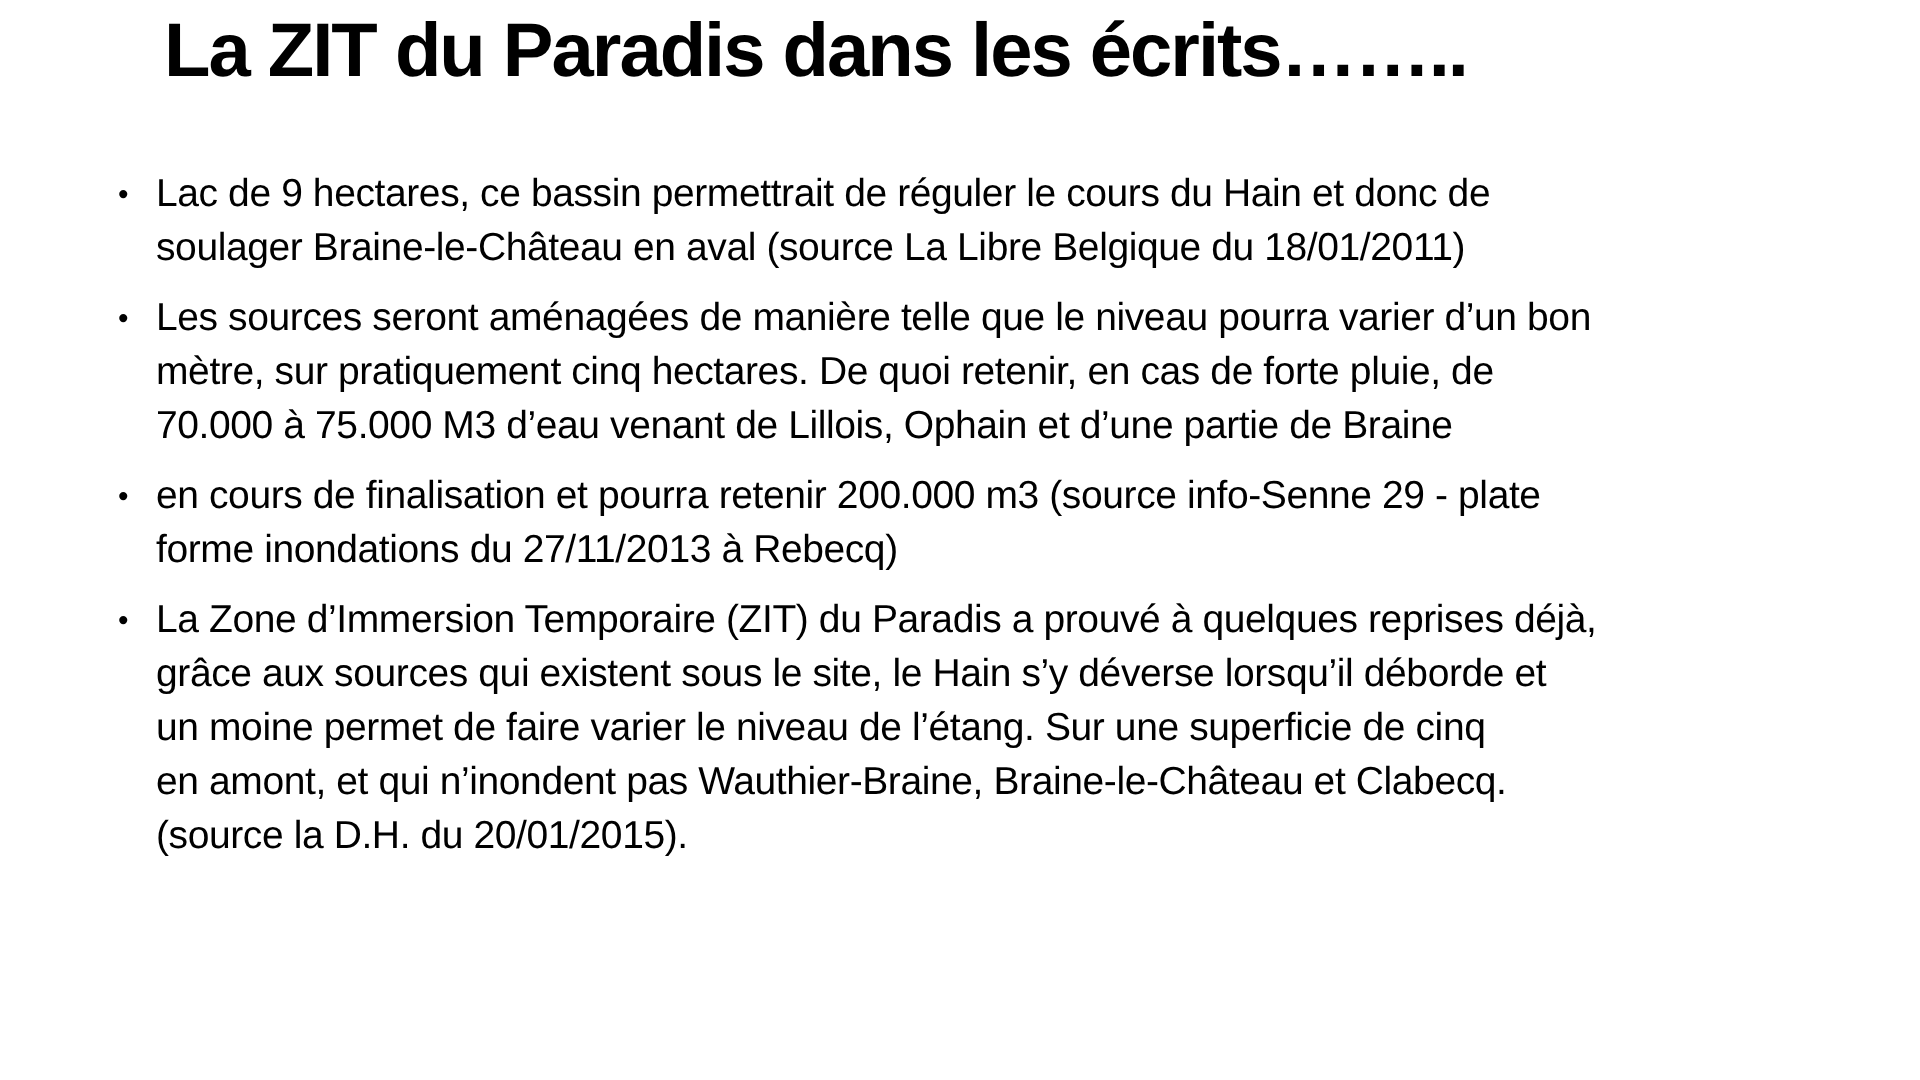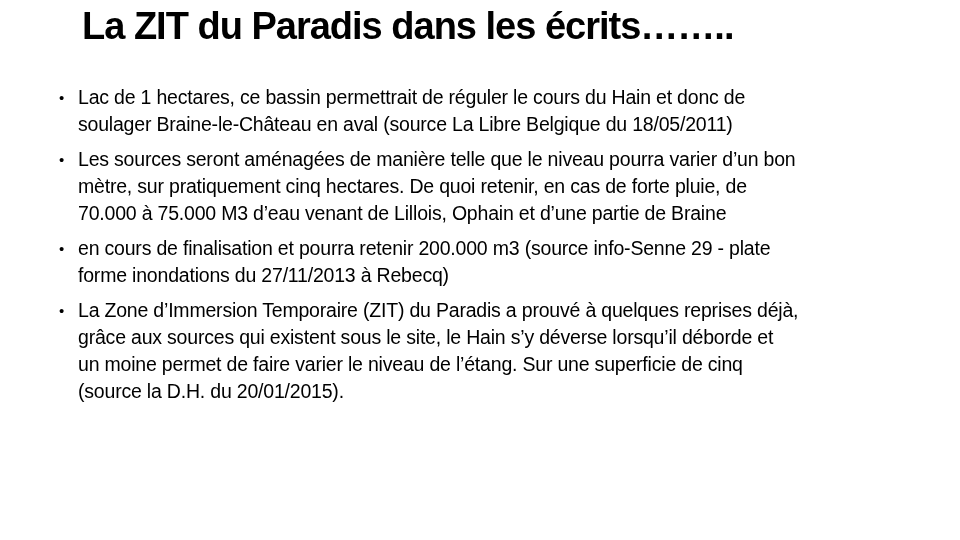--- a/index.html
+++ b/index.html
@@ -63,39 +63,40 @@
 <body>
 
 <div class="slide">
 
   <h1 class="slide-title">La ZIT du Paradis dans les écrits……..</h1>
 
   <ul class="bullet-list">
 
     <li class="bullet-item">
       <span class="bullet-marker">•</span>
-      <span class="bullet-line">Lac de 1 hectares, ce bassin permettrait de réguler le cours du Hain et donc de</span>
-      <span class="bullet-line">soulager Braine-le-Château en aval (source La Libre Belgique du 18/05/2011)</span>
+      <span class="bullet-line">Lac de 9 hectares, ce bassin permettrait de réguler le cours du Hain et donc de</span>
+      <span class="bullet-line">soulager Braine-le-Château en aval (source La Libre Belgique du 18/01/2011)</span>
     </li>
 
     <li class="bullet-item">
       <span class="bullet-marker">•</span>
       <span class="bullet-line">Les sources seront aménagées de manière telle que le niveau pourra varier d’un bon</span>
       <span class="bullet-line">mètre, sur pratiquement cinq hectares. De quoi retenir, en cas de forte pluie, de</span>
       <span class="bullet-line">70.000 à 75.000 M3 d’eau venant de Lillois, Ophain et d’une partie de Braine</span>
     </li>
 
     <li class="bullet-item">
       <span class="bullet-marker">•</span>
       <span class="bullet-line">en cours de finalisation et pourra retenir 200.000 m3 (source info-Senne 29 - plate</span>
       <span class="bullet-line">forme inondations du 27/11/2013 à Rebecq)</span>
     </li>
 
     <li class="bullet-item">
       <span class="bullet-marker">•</span>
       <span class="bullet-line">La Zone d’Immersion Temporaire (ZIT) du Paradis a prouvé à quelques reprises déjà,</span>
       <span class="bullet-line">grâce aux sources qui existent sous le site, le Hain s’y déverse lorsqu’il déborde et</span>
       <span class="bullet-line">un moine permet de faire varier le niveau de l’étang. Sur une superficie de cinq</span>
+      <span class="bullet-line">en amont, et qui n’inondent pas Wauthier-Braine, Braine-le-Château et Clabecq.</span>
       <span class="bullet-line">(source la D.H. du 20/01/2015).</span>
     </li>
 
   </ul>
 </div>
 
 </body></html>

